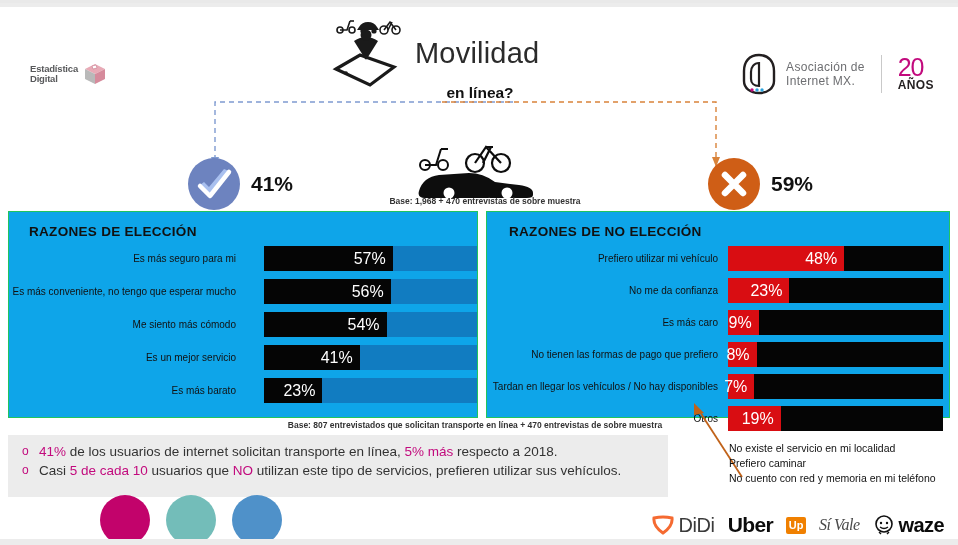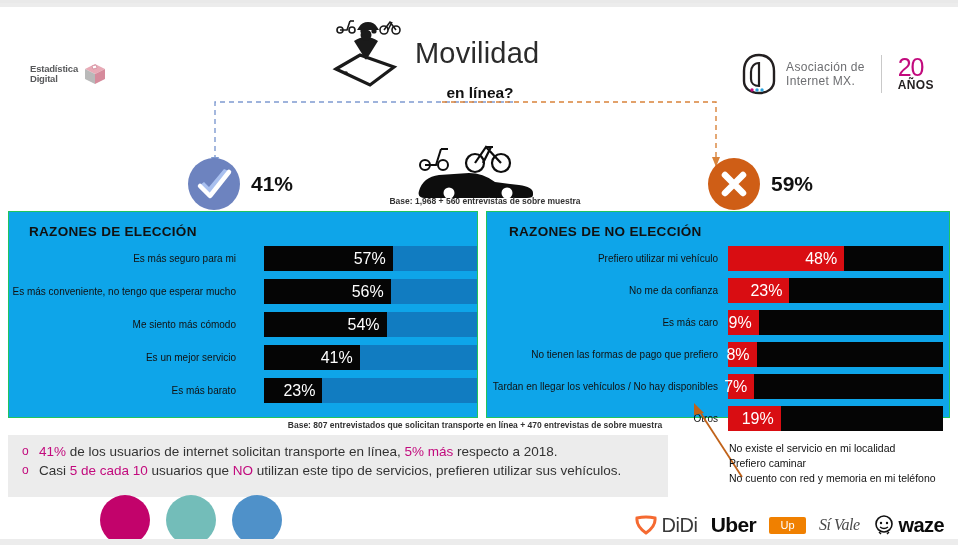--- a/index.html
+++ b/index.html
@@ -97,21 +97,21 @@
   .circ{width:50px;height:50px;border-radius:50%;}
   .c1{background:#c2036b;}
   .c2{background:#73bdb9;}
   .c3{background:#4f91c9;}
 
   
   .brands{position:absolute;right:14px;bottom:8px;display:flex;align-items:center;gap:13px;}
   .brand{display:flex;align-items:center;gap:4px;}
   .didi-txt{font-size:20px;color:#3a3a3a;letter-spacing:-.4px;}
   .uber-txt{font-size:21px;font-weight:bold;color:#0b0b0b;letter-spacing:-.6px;}
-  .up-box{width:37px;height:17px;background:#f08000;color:#fff;font-size:11px;font-weight:normal;display:flex;align-items:center;justify-content:center;border-radius:2px;}
+  .up-box{width:20px;height:17px;background:#f08000;color:#fff;font-size:11px;font-weight:bold;display:flex;align-items:center;justify-content:center;border-radius:2px;}
   .sivale-txt{font-size:16px;color:#4a4a4a;font-style:italic;font-family:"Liberation Serif", serif;letter-spacing:-.5px;}
   .waze-txt{font-size:20px;font-weight:bold;color:#0b0b0b;letter-spacing:-.6px;}
 </style>
 </head>
 <body>
 
 <div id="slide">
 
   <div class="topstrip"></div>
 
@@ -231,21 +231,21 @@
           <circle cx="62" cy="20" r="9"></circle>
             <circle cx="88" cy="20" r="9"></circle>
           <path d="M62 20 L73 4 L88 20 M70 20 L78 4 M73 4 L80 4"></path>
         </g>
         <path d="M6 48 q4 -14 20 -16 l30 -2 q14 0 26 9 l24 3 q14 2 14 8 l0 2 q0 3 -6 3 L12 55 q-8 0 -6 -7 z" stroke="none"></path>
         <circle cx="36" cy="50" r="7" fill="#ffffff" stroke="#0d0d0d" stroke-width="3"></circle>
         <circle cx="94" cy="50" r="7" fill="#ffffff" stroke="#0d0d0d" stroke-width="3"></circle>
       </g>
     </svg>
   </div>
-  <div class="base-top">Base: 1,968 + 560 entrevistas de sobre muestra</div>
+  <div class="base-top">Base: 1,968 + 470 entrevistas de sobre muestra</div>
 
   <div class="panel left">
     <div class="panel-title">RAZONES DE ELECCIÓN</div>
     <div class="rows" id="left-rows">
         <div class="row">
           <div class="row-label">Es más seguro para mi</div>
           <div class="track">
             <div class="fill" style="width: 55.29%;">
               <span class="val">57%</span>
             </div>

